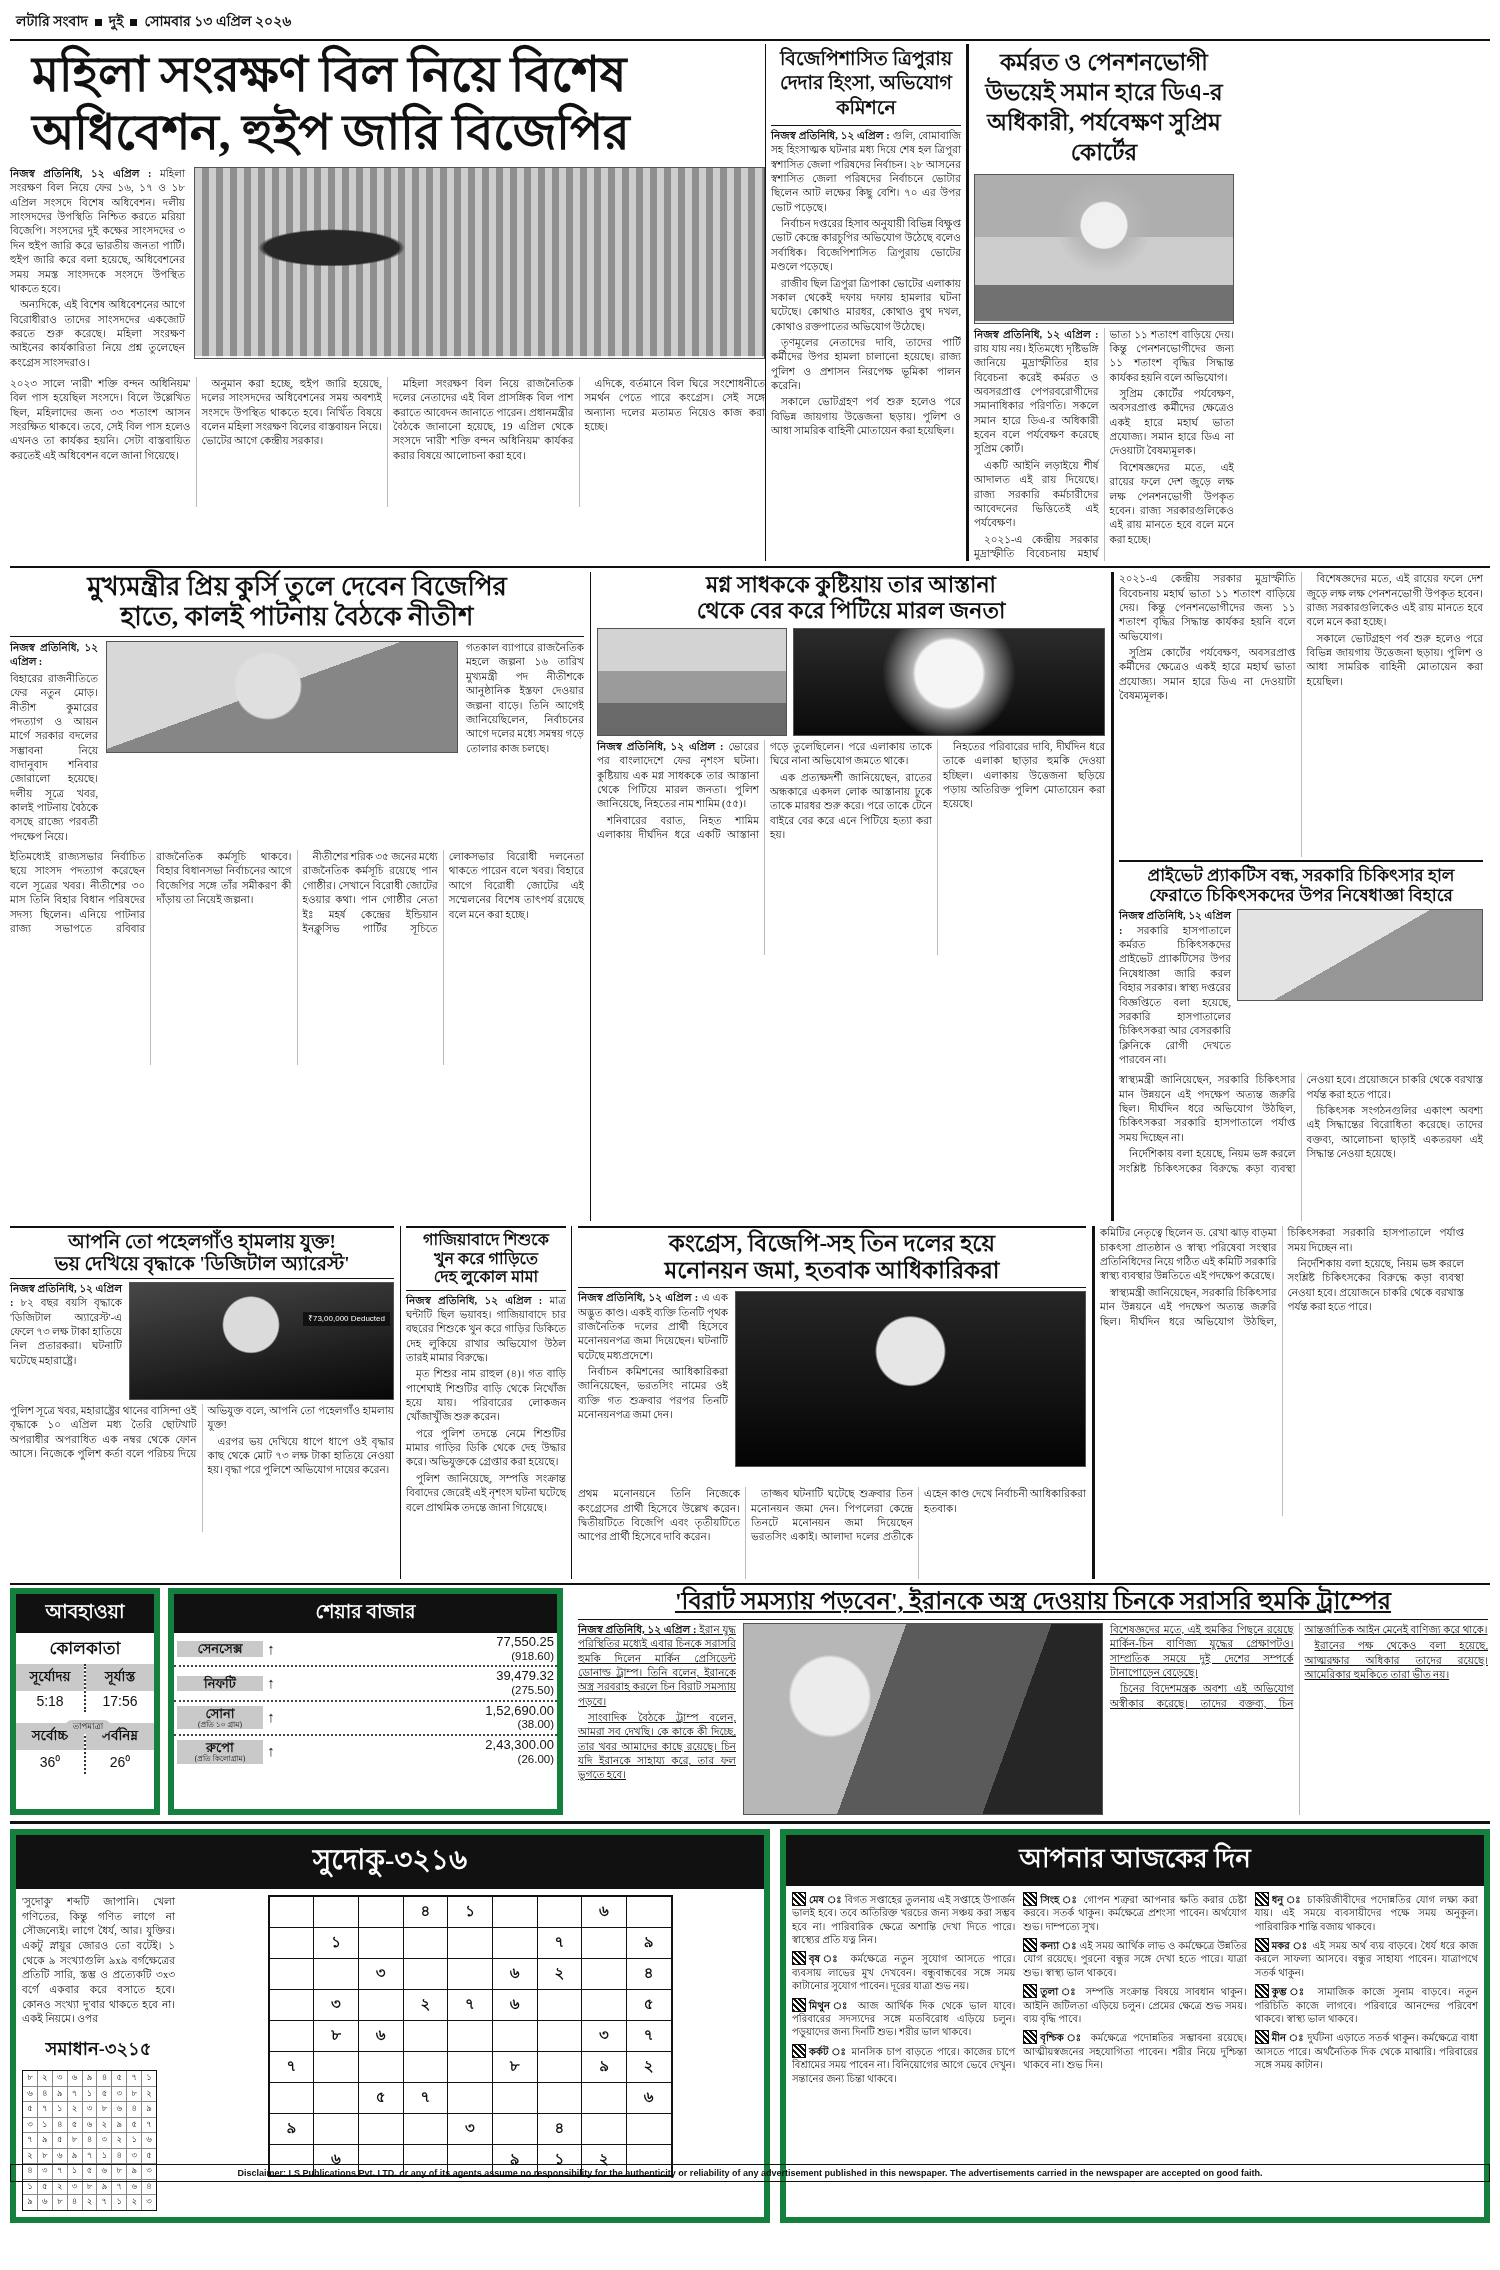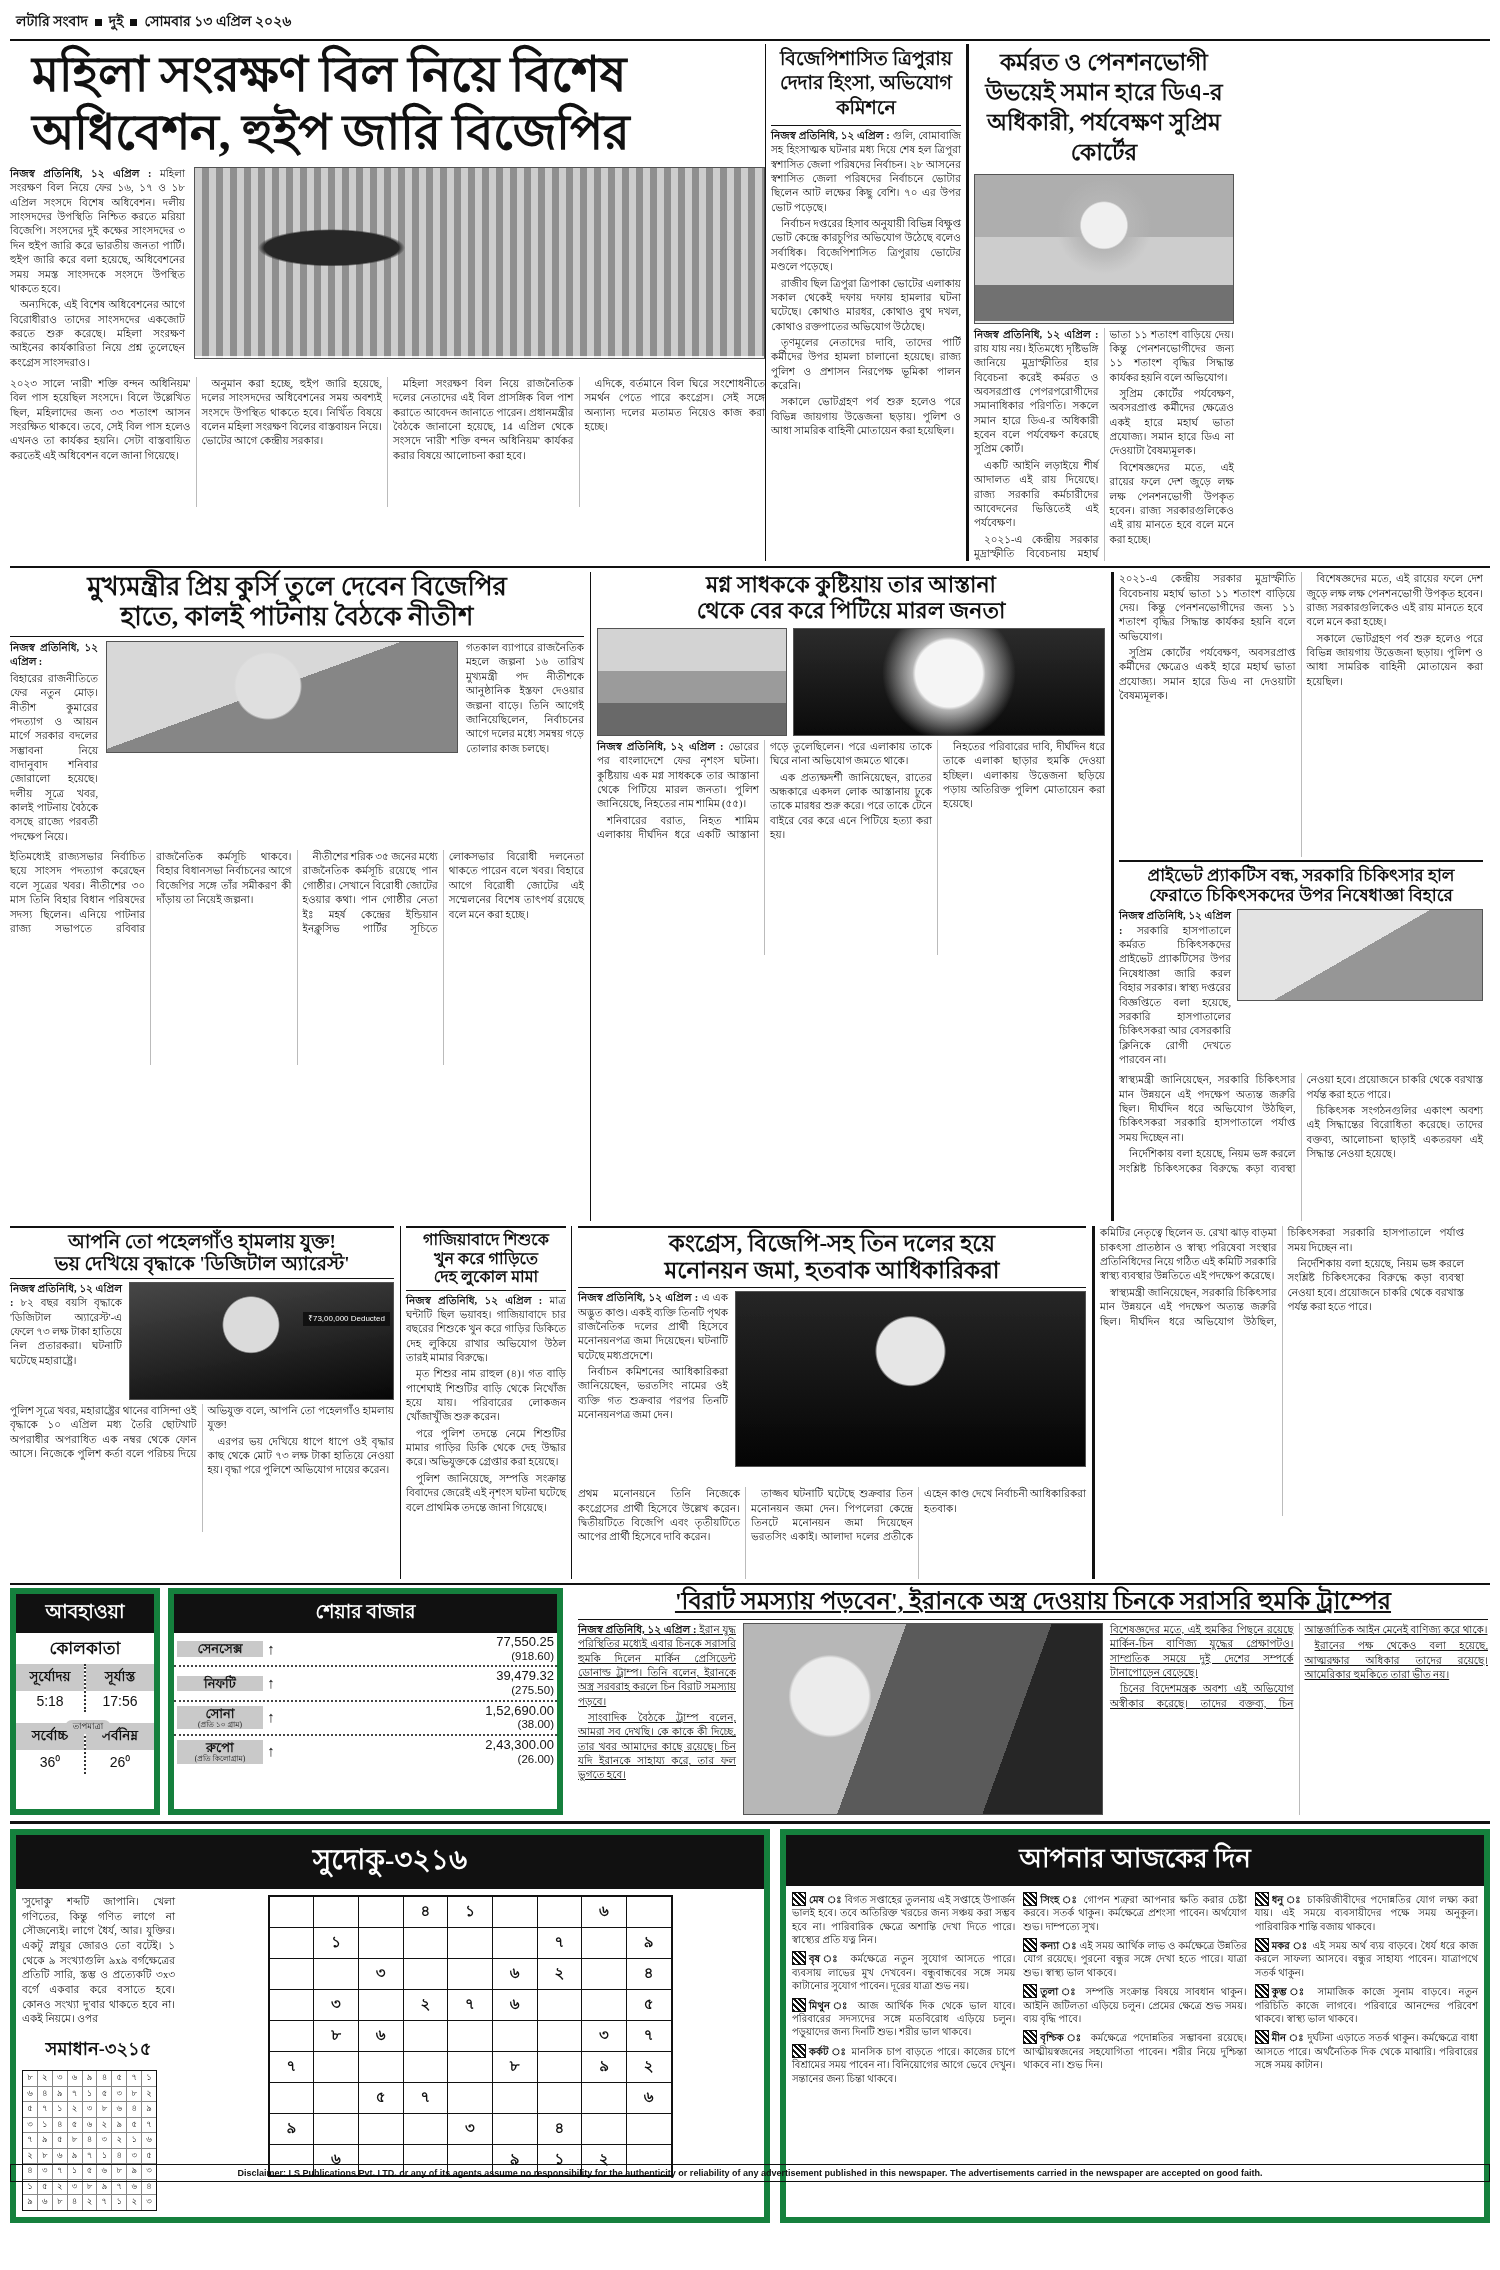--- a/index.html
+++ b/index.html
@@ -146,21 +146,21 @@
         </div>
         <div style="flex:1;">
           <div class="photo ph-parl" style="height:192px;">
             <div class="cap"></div>
           </div>
         </div>
       </div>
       <div class="bodytxt cols4" style="margin-top:5px; height:130px;">
         <p class="first">২০২৩ সালে 'নারী' শক্তি বন্দন অধিনিয়ম' বিল পাস হয়েছিল সংসদে। বিলে উল্লেখিত ছিল, মহিলাদের জন্য ৩৩ শতাংশ আসন সংরক্ষিত থাকবে। তবে, সেই বিল পাস হলেও এখনও তা কার্যকর হয়নি। সেটা বাস্তবায়িত করতেই এই অধিবেশন বলে জানা গিয়েছে।</p>
         <p>অনুমান করা হচ্ছে, হুইপ জারি হয়েছে, দলের সাংসদদের অধিবেশনের সময় অবশ্যই সংসদে উপস্থিত থাকতে হবে। নিখিঁত বিষয়ে বলেন মহিলা সংরক্ষণ বিলের বাস্তবায়ন নিয়ে। ভোটের আগে কেন্দ্রীয় সরকার।</p>
-        <p>মহিলা সংরক্ষণ বিল নিয়ে রাজনৈতিক দলের নেতাদের এই বিল প্রাসঙ্গিক বিল পাশ করাতে আবেদন জানাতে পারেন। প্রধানমন্ত্রীর বৈঠকে জানানো হয়েছে, 14 এপ্রিল থেকে সংসদে 'নারী' শক্তি বন্দন অধিনিয়ম' কার্যকর করার বিষয়ে আলোচনা করা হবে।</p>
+        <p>মহিলা সংরক্ষণ বিল নিয়ে রাজনৈতিক দলের নেতাদের এই বিল প্রাসঙ্গিক বিল পাশ করাতে আবেদন জানাতে পারেন। প্রধানমন্ত্রীর বৈঠকে জানানো হয়েছে, 19 এপ্রিল থেকে সংসদে 'নারী' শক্তি বন্দন অধিনিয়ম' কার্যকর করার বিষয়ে আলোচনা করা হবে।</p>
         <p>এদিকে, বর্তমানে বিল ঘিরে সংশোধনীতে সমর্থন পেতে পারে কংগ্রেস। সেই সঙ্গে অন্যান্য দলের মতামত নিয়েও কাজ করা হচ্ছে।</p>
       </div>
     </div>
 
     <div class="vsep"></div>
 
     <div style="padding:0 5px;">
       <div class="kicker">বিজেপিশাসিত ত্রিপুরায় দেদার হিংসা, অভিযোগ কমিশনে</div>
       <div class="hr1" style="margin-bottom:3px;"></div>
       <div class="bodytxt">
@@ -176,21 +176,21 @@
     <div class="vsep"></div>
     <div class="vsep2"></div>
 
     <div style="padding:0 5px;">
       <div class="kicker-lg">কর্মরত ও পেনশনভোগী উভয়েই সমান হারে ডিএ-র অধিকারী, পর্যবেক্ষণ সুপ্রিম কোর্টের</div>
       <div class="photo ph-court" style="height:150px; margin-bottom:4px;">
         <div class="cap"></div>
       </div>
       <div class="bodytxt cols2">
         <p class="first"><b class="byline">নিজস্ব প্রতিনিধি, ১২ এপ্রিল :</b>
-          <span>রায় যায় নয়। ইতিমধ্যে দৃষ্টিভঙ্গি জানিয়ে মুদ্রাস্ফীতির হার বিবেচনা করেই কর্মরত ও অবসরপ্রাপ্ত পেপরপরোগীদের সমানাধিকার পরিণতি। সকলে সমান হারে ডিএ-র অধিকারী হবেন বলে পর্যবেক্ষণ করেছে সুপ্রিম কোর্ট।</span></p>
+          <span>রায় যায় নয়। ইতিমধ্যে দৃষ্টিভঙ্গি জানিয়ে মুদ্রাস্ফীতির হার বিবেচনা করেই কর্মরত ও অবসরপ্রাপ্ত পেপরবরোগীদের সমানাধিকার পরিণতি। সকলে সমান হারে ডিএ-র অধিকারী হবেন বলে পর্যবেক্ষণ করেছে সুপ্রিম কোর্ট।</span></p>
         <p>একটি আইনি লড়াইয়ে শীর্ষ আদালত এই রায় দিয়েছে। রাজ্য সরকারি কর্মচারীদের আবেদনের ভিত্তিতেই এই পর্যবেক্ষণ।</p>
         <p>২০২১-এ কেন্দ্রীয় সরকার মুদ্রাস্ফীতি বিবেচনায় মহার্ঘ ভাতা ১১ শতাংশ বাড়িয়ে দেয়। কিন্তু পেনশনভোগীদের জন্য ১১ শতাংশ বৃদ্ধির সিদ্ধান্ত কার্যকর হয়নি বলে অভিযোগ।</p>
         <p>সুপ্রিম কোর্টের পর্যবেক্ষণ, অবসরপ্রাপ্ত কর্মীদের ক্ষেত্রেও একই হারে মহার্ঘ ভাতা প্রযোজ্য। সমান হারে ডিএ না দেওয়াটা বৈষম্যমূলক।</p>
         <p>বিশেষজ্ঞদের মতে, এই রায়ের ফলে দেশ জুড়ে লক্ষ লক্ষ পেনশনভোগী উপকৃত হবেন। রাজ্য সরকারগুলিকেও এই রায় মানতে হবে বলে মনে করা হচ্ছে।</p>
       </div>
     </div>
   </div>
 
   <div class="hr2" style="margin:5px 0 0;"></div>
 

